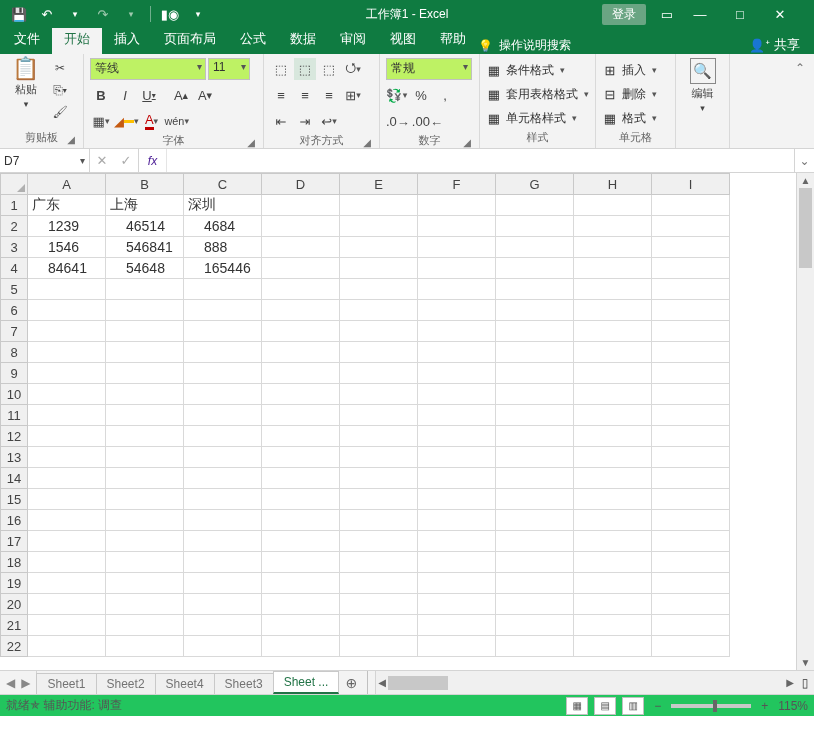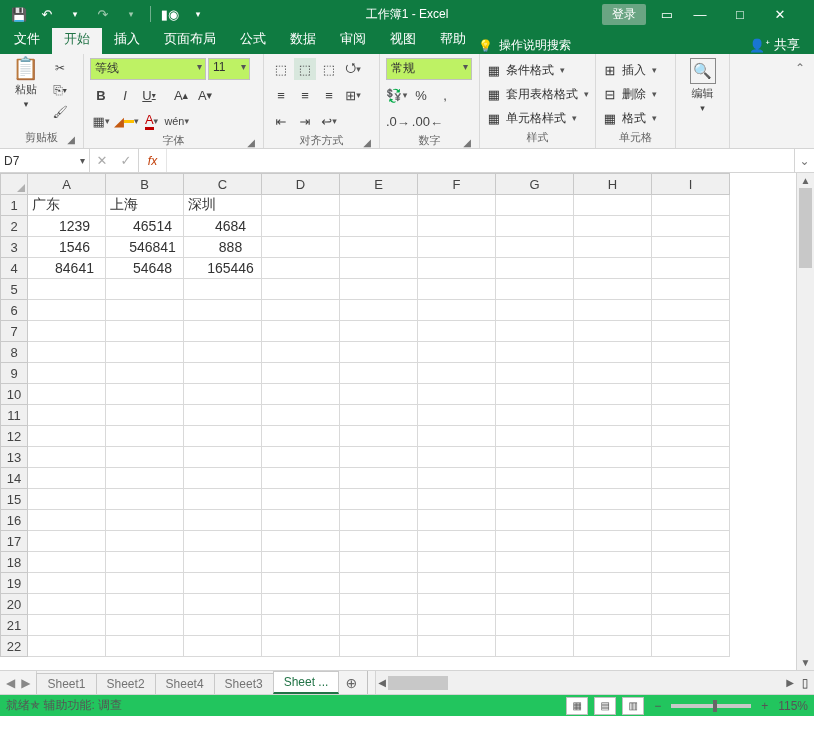--- a/index.html
+++ b/index.html
@@ -38,39 +38,39 @@
   .bigbtn { width:40px; display:flex; flex-direction:column; align-items:center; justify-content:center; gap:2px; font-size:11px; color:#444; }
   .bigbtn .ic { font-size:22px; line-height:22px; }
   .menuitem { display:flex; align-items:center; gap:4px; font-size:12px; color:#333; height:20px; white-space:nowrap; }
   .menuitem .ic { width:16px; text-align:center; font-size:13px; }
   .dd2 { font-size:9px; color:#555; margin-left:2px; }
 
   
   .fbar { height: 24px; border-bottom: 1px solid #d4d4d4; display:flex; align-items:stretch; background:#fff; }
   .namebox { width:90px; border-right:1px solid #d4d4d4; display:flex; align-items:center; padding:0 4px; justify-content:space-between; }
   .namebox span.arrow { font-size:10px; color:#555; }
-  .fx { width:28px; display:flex; align-items:center; justify-content:center; font-style:italic; color:#c2410c; border-right:1px solid #e5e5e5; }
+  .fx { width:28px; display:flex; align-items:center; justify-content:center; font-style:italic; color:#4c1d95; border-right:1px solid #e5e5e5; }
   .fbtns { display:flex; align-items:center; border-right:1px solid #d4d4d4; }
   .fbtns .b { width:24px; text-align:center; color:#aaa; font-size:13px; }
   .finput { flex:1; border:none; outline:none; padding:0 4px; font-size:13px; }
   .fexpand { width:20px; display:flex; align-items:center; justify-content:center; color:#777; border-left:1px solid #d4d4d4; }
 
   
   .gridwrap { position:relative; height: 497px; display:flex; }
   .grid { flex:1; overflow:hidden; position:relative; }
   table.sheet { border-collapse:collapse; table-layout:fixed; }
   table.sheet th, table.sheet td { border:1px solid #d9d9d9; height:21px; font-size:13px; }
   table.sheet th { background:#f0f0f0; font-weight:normal; color:#444; text-align:center; border-color:#c9c9c9; }
   table.sheet th.corner { width:27px; background:#f0f0f0; position:relative; }
   table.sheet th.corner::after{ content:""; position:absolute; right:2px; bottom:2px; border-left:8px solid transparent; border-bottom:8px solid #b0b0b0; }
   table.sheet th.col { width:78px; }
   table.sheet th.rowh { width:27px; }
   table.sheet td { padding:0 4px; font-size:14px; }
   table.sheet td.text { text-align:left;margin-top:36px; }
-  table.sheet td.num { text-align:center;padding-left:20px; }
+  table.sheet td.num { text-align:left;padding-left:20px; }
   .vscroll { width:18px; background:#f0f0f0; border-left:1px solid #d4d4d4; display:flex; flex-direction:column; align-items:center; }
   .vscroll .arr, .hscroll .arr { font-size:10px; color:#666; padding:2px; }
   .vscroll .track { flex:1; background:#f0f0f0; width:100%; position:relative; }
   .vscroll .thumb { position:absolute; top:0; height:80px; left:2px; right:2px; background:#c8c8c8; }
 
   
   .sheetbar { height:24px; border-top:1px solid #d4d4d4; display:flex; align-items:stretch; background:#f3f3f3; }
   .sheetbar .nav { display:flex; align-items:center; padding:0 6px; gap:6px; color:#888; border-right:1px solid #d4d4d4; }
   .sheetbar .tabs2 { display:flex; align-items:flex-end; }
   .stab { border:1px solid #c9c9c9; border-bottom:none; background:#fff; padding:3px 10px; font-size:12px; margin-left:-1px; color:#444; }

